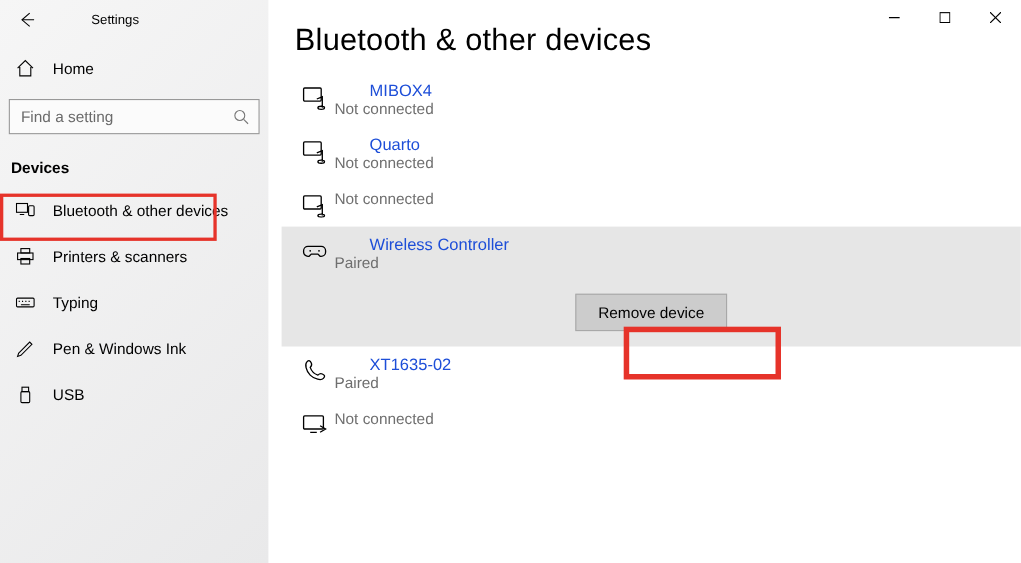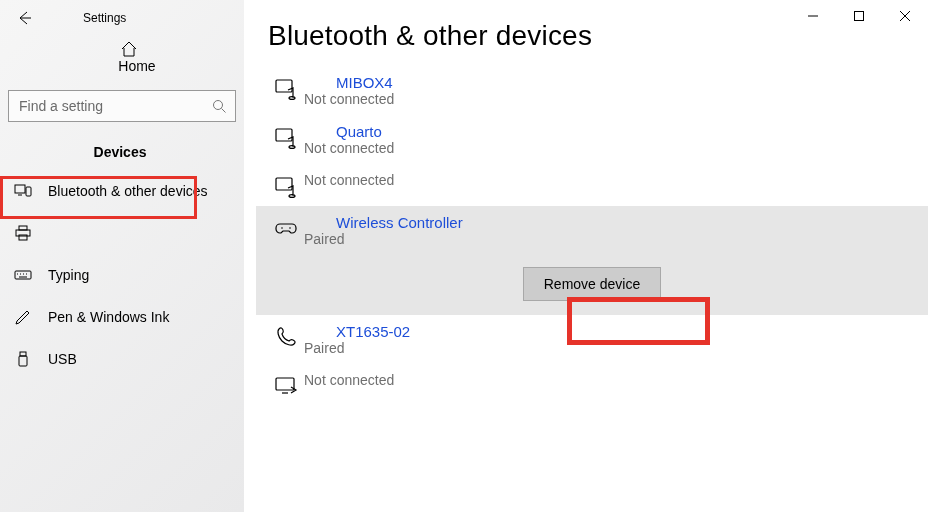--- a/index.html
+++ b/index.html
@@ -9,28 +9,28 @@
   .titlebar { height: 36px; display: flex; align-items: center; }
   .titlebar .back { width: 48px; height: 36px; display: flex; align-items: center; justify-content: center; }
   .titlebar .title { font-size: 12px; padding-left: 8px; margin-left: 27px; }
   .sysbtns { position: absolute; top: 0; right: 0; display: flex; }
   .sysbtn { width: 46px; height: 32px; display: flex; align-items: center; justify-content: center; }
 
   .layout { display: flex; height: calc(100% - 0px); }
   .sidebar { width: 280px; height: 512px; background: linear-gradient(135deg, #f6f6f6, #e9e9ea); position: relative; }
   .main { flex: 1; padding: 0; position: relative; }
 
-  .home { display: flex; align-items: center; height: 44px; padding-left: 14px; margin-top: 4px; flex-direction: column; }
+  .home { display: flex; align-items: center; height: 44px; padding-left: 14px; margin-top: 4px; }
   .home .lbl { margin-left: 16px; font-size: 14px; }
 
   .search { margin: 6px 8px 14px 8px; height: 32px; border: 1px solid #989898; background: #fbfbfb; display: flex; align-items: center; padding: 0 8px; gap: 10px; }
   .search input { flex: 1; border: none; outline: none; font-size: 14px; background: transparent; color: #333; }
   .search input::placeholder { color: #6b6b6b; }
 
-  .category { font-weight: 600; font-size: 14px; padding: 8px 14px 10px 10px; text-align: center; }
+  .category { font-weight: 600; font-size: 14px; padding: 8px 14px 10px 10px; }
 
   .navitem { display: flex; align-items: center; height: 42px; padding-left: 14px; }
   .navitem .lbl { margin-left: 16px; font-size: 14px; }
   .navitem .iconwrap { width: 18px; display: flex; justify-content: center; }
 
   .highlight1 { position: absolute; border: 3px solid #e6332a; pointer-events: none; }
   .highlight2 { position: absolute; border: 5px solid #e6332a; pointer-events: none; }
 
   .page-title { font-size: 28px; font-weight: 400; margin: 20px 0 14px 24px; letter-spacing: 0.2px; }
 
@@ -115,20 +115,21 @@
     </div>
 
     <div class="navitem">
       <span class="iconwrap">
         <svg width="18" height="18" viewBox="0 0 18 18">
             <rect x="2" y="6" width="14" height="6" fill="none" stroke="#000" stroke-width="1"></rect>
             <rect x="5" y="2" width="8" height="4" fill="none" stroke="#000" stroke-width="1"></rect>
             <rect x="5" y="11" width="8" height="5" fill="none" stroke="#000" stroke-width="1"></rect>
           </svg>
       </span>
+      <span class="lbl">Printers &amp; scanners</span>
     </div>
 
 
     <div class="navitem">
       <span class="iconwrap">
         <svg width="18" height="18" viewBox="0 0 18 18">
             <rect x="1" y="5" width="16" height="8" rx="1" fill="none" stroke="#000" stroke-width="1"></rect>
             <line x1="3" y1="8" x2="4" y2="8" stroke="#000"></line>
             <line x1="6" y1="8" x2="7" y2="8" stroke="#000"></line>
             <line x1="9" y1="8" x2="10" y2="8" stroke="#000"></line>

